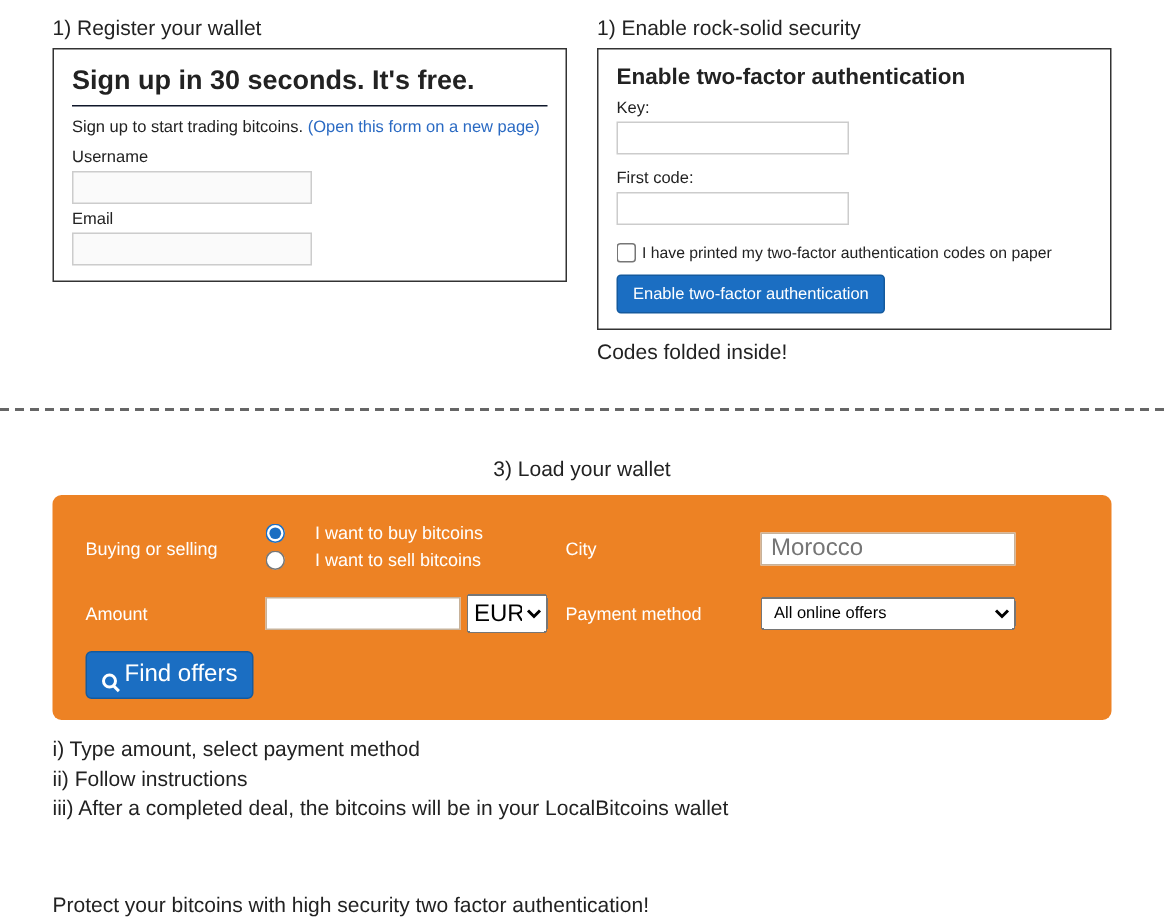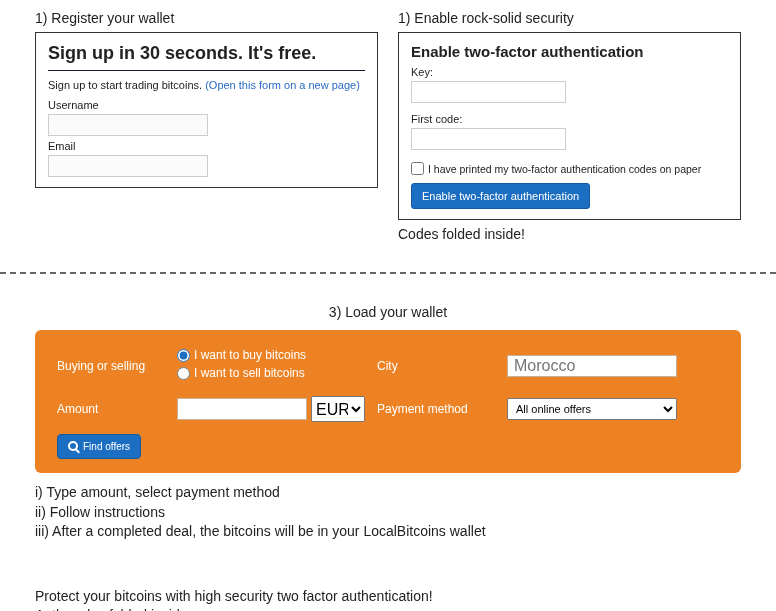--- a/index.html
+++ b/index.html
@@ -21,28 +21,28 @@
   .chkrow { font-size: 10.5px; margin: 6px 0 8px; display: flex; align-items: center; gap: 4px; }
   .btn-blue { background: #1b6ec2; border: 1px solid #145a9e; color: #fff; font-size: 11px; padding: 6px 10px; border-radius: 3px; cursor: pointer; }
   .caption { font-size: 14px; margin-top: 6px; }
 
   .dashed { border: none; border-top: 2px dashed #666; margin: 20px 0; width: 100%; }
 
   .orange-box { background: #ed8224; border-radius: 6px; padding: 18px 22px 14px; color: #fff; font-size: 12px; }
   .orow { display: flex; align-items: center; margin-bottom: 12px; }
   .olab { width: 120px; }
   .oopts { width: 200px; }
-  .radio-row { display: flex; align-items: center; gap: 4px; margin-bottom: 4px; font-size: 12px; }
+  .radio-row { display: flex; align-items: center; gap: 20px; margin-bottom: 4px; font-size: 12px; }
   .radio-row input { accent-color: #1b6ec2; }
   .citylab { width: 130px; }
   .input-white { background: #fff; border: 1px solid #c7b29a; height: 22px; width: 170px; padding: 2px 6px; color: #888; font-size: 16px; }
   .amtin { width: 130px; }
   .eursel { height: 26px; width: 54px; font-size: 16px; margin-left: 4px; }
   .paysel { width: 170px; height: 22px; font-size: 11px; padding: 1px 4px; }
-  .btn-find { background: #1b6ec2; border: 1px solid #145a9e; color: #fff; font-size: 10px; padding: 6px 10px; border-radius: 4px; cursor: pointer; display: inline-flex; align-items: flex-start; gap: 5px; }
+  .btn-find { background: #1b6ec2; border: 1px solid #145a9e; color: #fff; font-size: 16px; padding: 6px 10px; border-radius: 4px; cursor: pointer; display: inline-flex; align-items: flex-end; gap: 5px; }
   .mag { width: 10px; height: 10px; border: 2px solid #fff; border-radius: 50%; position: relative; display: inline-block; }
   .mag::after { content: ""; position: absolute; width: 5px; height: 2px; background: #fff; bottom: -3px; right: -4px; transform: rotate(45deg); }
 
   .notes { font-size: 14px; line-height: 1.4; margin-top: 10px; }
   .footer { font-size: 14px; line-height: 1.4; margin-top: 45px; }
 </style>
 </head>
 <body>
 
 <div class="wrap">

